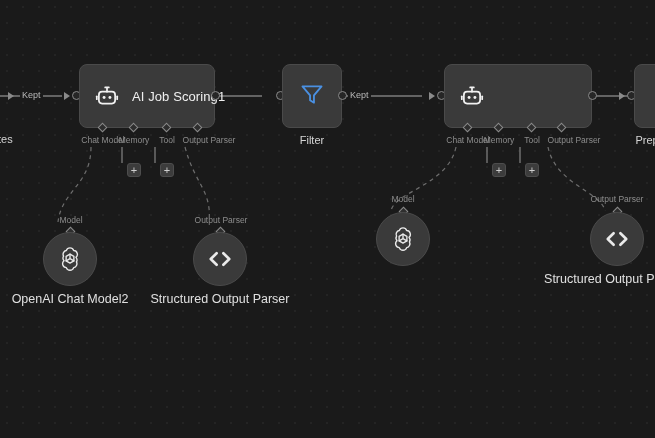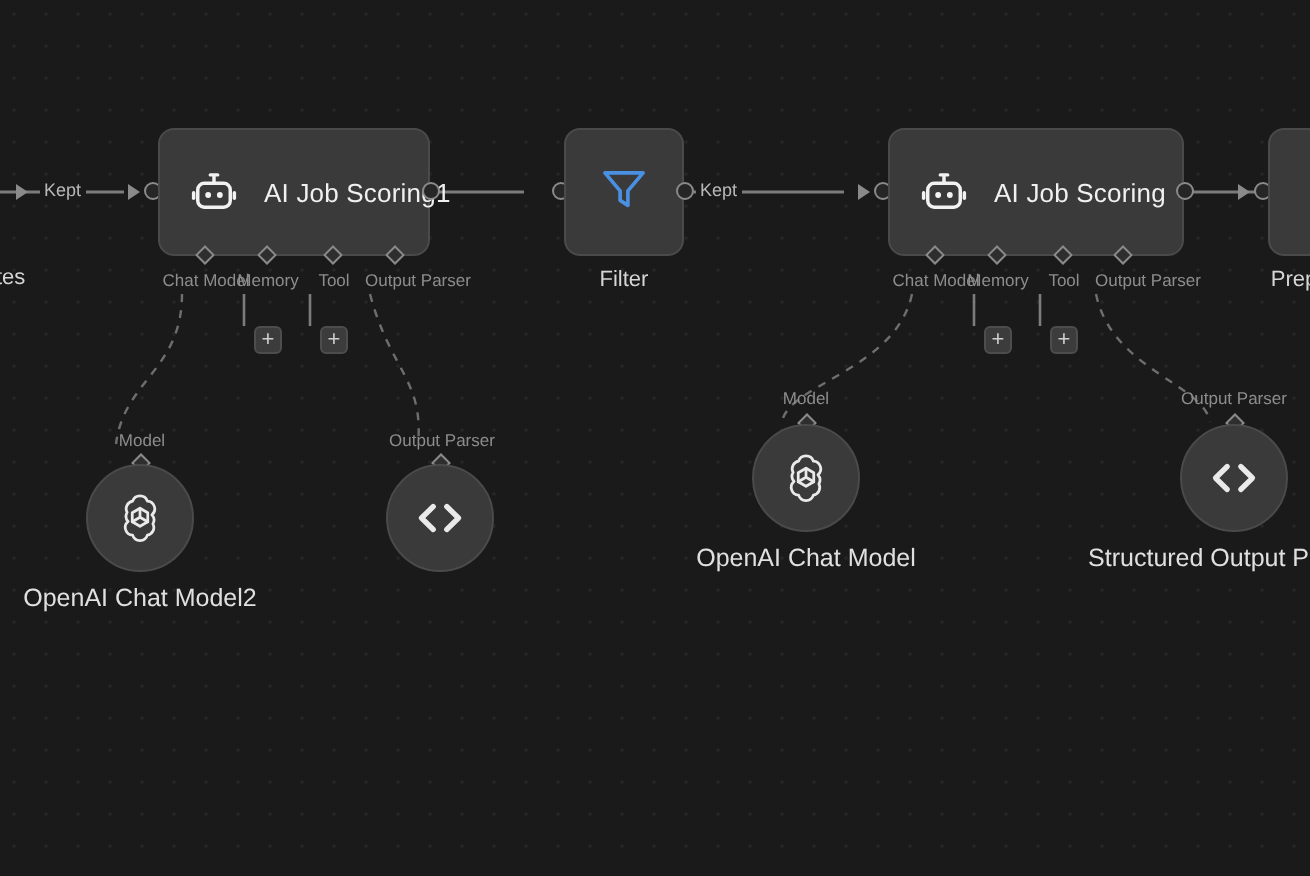--- a/index.html
+++ b/index.html
@@ -177,21 +177,20 @@
         <svg viewBox="0 0 24 24" fill="none" stroke="#f2f2f2" stroke-width="1.6" stroke-linecap="round" stroke-linejoin="round">
           <rect x="4.5" y="8" width="15" height="11" rx="3"></rect>
           <path d="M12 8V4.6"></path>
             <path d="M10.3 4.1h3.4"></path>
           <path d="M2.6 12.3v2.6"></path>
             <path d="M21.4 12.3v2.6"></path>
           <circle cx="9.3" cy="13.4" r="1.35" fill="#f2f2f2" stroke="none"></circle>
           <circle cx="14.7" cy="13.4" r="1.35" fill="#f2f2f2" stroke="none"></circle>
         </svg>
       </span>
-      <span class="node-title">AI Job Scoring</span>
     </div>
     <div class="port" style="left:576px;top:91px;"></div>
 
     <div class="diamond" style="left:452px;top:124px;"></div>
     <div class="diamond" style="left:483px;top:124px;"></div>
     <div class="diamond" style="left:516px;top:124px;"></div>
     <div class="diamond" style="left:546px;top:124px;"></div>
 
     <div class="plabel" style="left:428px;top:135px;width:56px;">Chat Model</div>
     <div class="plabel" style="left:464px;top:135px;width:46px;">Memory</div>
@@ -226,31 +225,31 @@
     <div class="round-caption" style="left:-17px;top:292px;">OpenAI Chat Model2</div>
 
     <div class="plabel" style="left:173px;top:215px;width:72px;">Output Parser</div>
     <div class="diamond" style="left:205px;top:228px;"></div>
     <div class="round" style="left:181px;top:232px;">
       <svg viewBox="0 0 24 24" fill="none" stroke="#eaeaea" stroke-width="2.1" stroke-linecap="round" stroke-linejoin="round">
         <path d="M9.3 7.4 4.6 12l4.7 4.6"></path>
           <path d="M14.7 7.4 19.4 12l-4.7 4.6"></path>
       </svg>
     </div>
+    <div class="round-caption" style="left:133px;top:292px;">Structured Output Parser</div>
 
     <div class="plabel" style="left:365px;top:194px;width:52px;">Model</div>
     <div class="diamond" style="left:388px;top:208px;"></div>
     <div class="round" style="left:364px;top:212px;">
       <svg viewBox="0 0 24 24" fill="none" stroke="#eaeaea" stroke-width="1.1" stroke-linejoin="round" stroke-linecap="round">
         <path d="M12 3.1a3.1 3.1 0 0 0-2.95 2.14 3.1 3.1 0 0 0-2.2 4.52 3.1 3.1 0 0 0 .38 3.63 3.1 3.1 0 0 0 1.82 5.48 3.1 3.1 0 0 0 5.9.0 3.1 3.1 0 0 0 2.2-4.52 3.1 3.1 0 0 0-.38-3.63A3.1 3.1 0 0 0 14.95 5.24 3.1 3.1 0 0 0 12 3.1z"></path>
         <path d="M12 8.1 15.1 9.9v3.6L12 15.3 8.9 13.5V9.9z"></path>
         <path d="M12 8.1v3.6l3.1 1.8M12 11.7 8.9 13.5"></path>
       </svg>
     </div>
-    <div class="round-caption" style="left:316px;top:272px;">OpenAI Chat Model</div>
 
     <div class="plabel" style="left:569px;top:194px;width:72px;">Output Parser</div>
     <div class="diamond" style="left:602px;top:208px;"></div>
     <div class="round" style="left:578px;top:212px;">
       <svg viewBox="0 0 24 24" fill="none" stroke="#eaeaea" stroke-width="2.1" stroke-linecap="round" stroke-linejoin="round">
         <path d="M9.3 7.4 4.6 12l4.7 4.6"></path>
           <path d="M14.7 7.4 19.4 12l-4.7 4.6"></path>
       </svg>
     </div>
     <div class="round-caption" style="left:530px;top:272px;">Structured Output Parser2</div>

